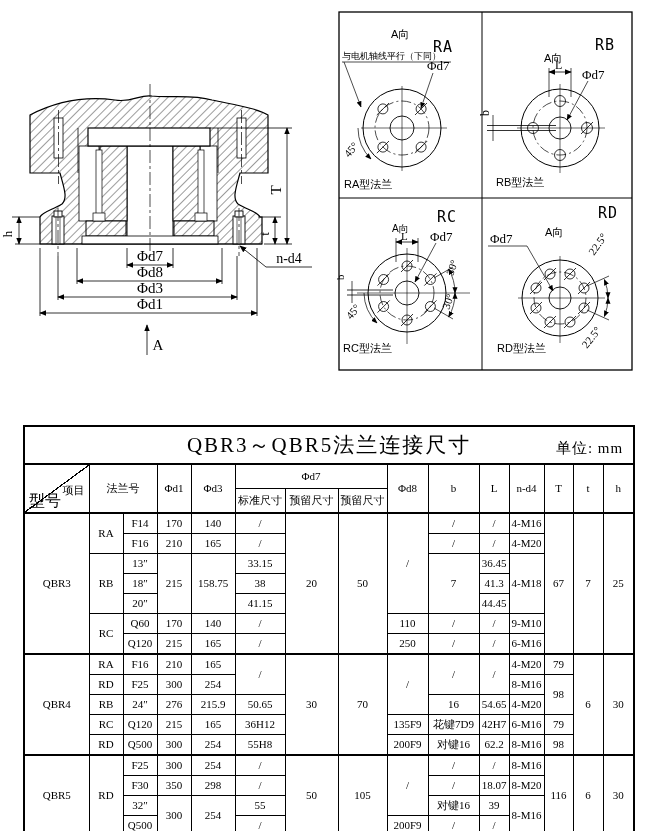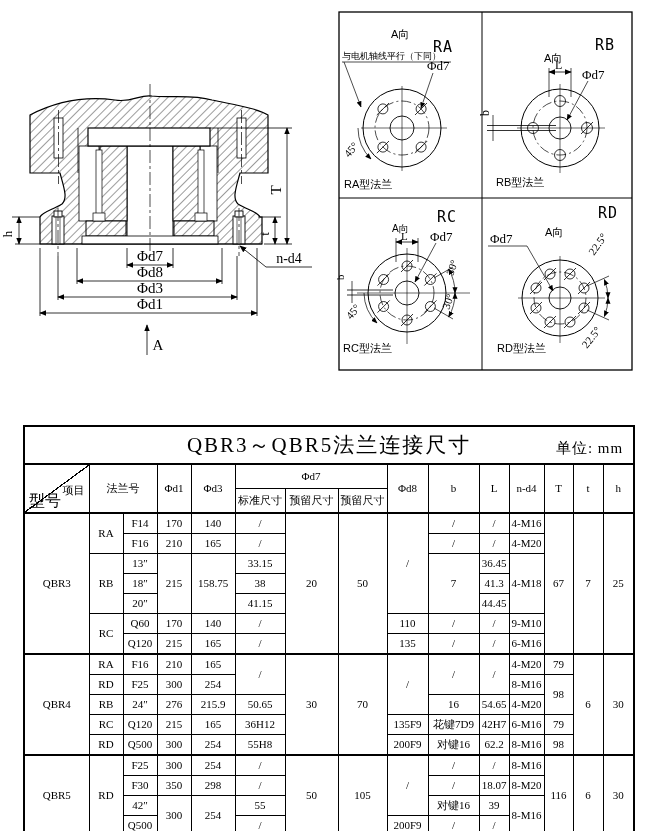--- a/index.html
+++ b/index.html
@@ -389,21 +389,21 @@
           <td>110</td>
           <td>/</td>
           <td>/</td>
           <td>9-M10</td>
         </tr>
         <tr>
           <td>Q120</td>
           <td>215</td>
           <td>165</td>
           <td>/</td>
-          <td>135</td>
+          <td>250</td>
           <td>/</td>
           <td>/</td>
           <td>6-M16</td>
         </tr>
         <tr class="sec-start">
           <td rowspan="5">QBR4</td>
           <td>RA</td>
           <td>F16</td>
           <td>210</td>
           <td>165</td>
@@ -480,21 +480,21 @@
         <tr>
           <td>F30</td>
           <td>350</td>
           <td>298</td>
           <td>/</td>
           <td>/</td>
           <td>18.07</td>
           <td>8-M20</td>
         </tr>
         <tr>
-          <td>42″</td>
+          <td>32″</td>
           <td rowspan="2">300</td>
           <td rowspan="2">254</td>
           <td>55</td>
           <td>对键16</td>
           <td>39</td>
           <td rowspan="2">8-M16</td>
         </tr>
         <tr>
           <td>Q500</td>
           <td>/</td>

